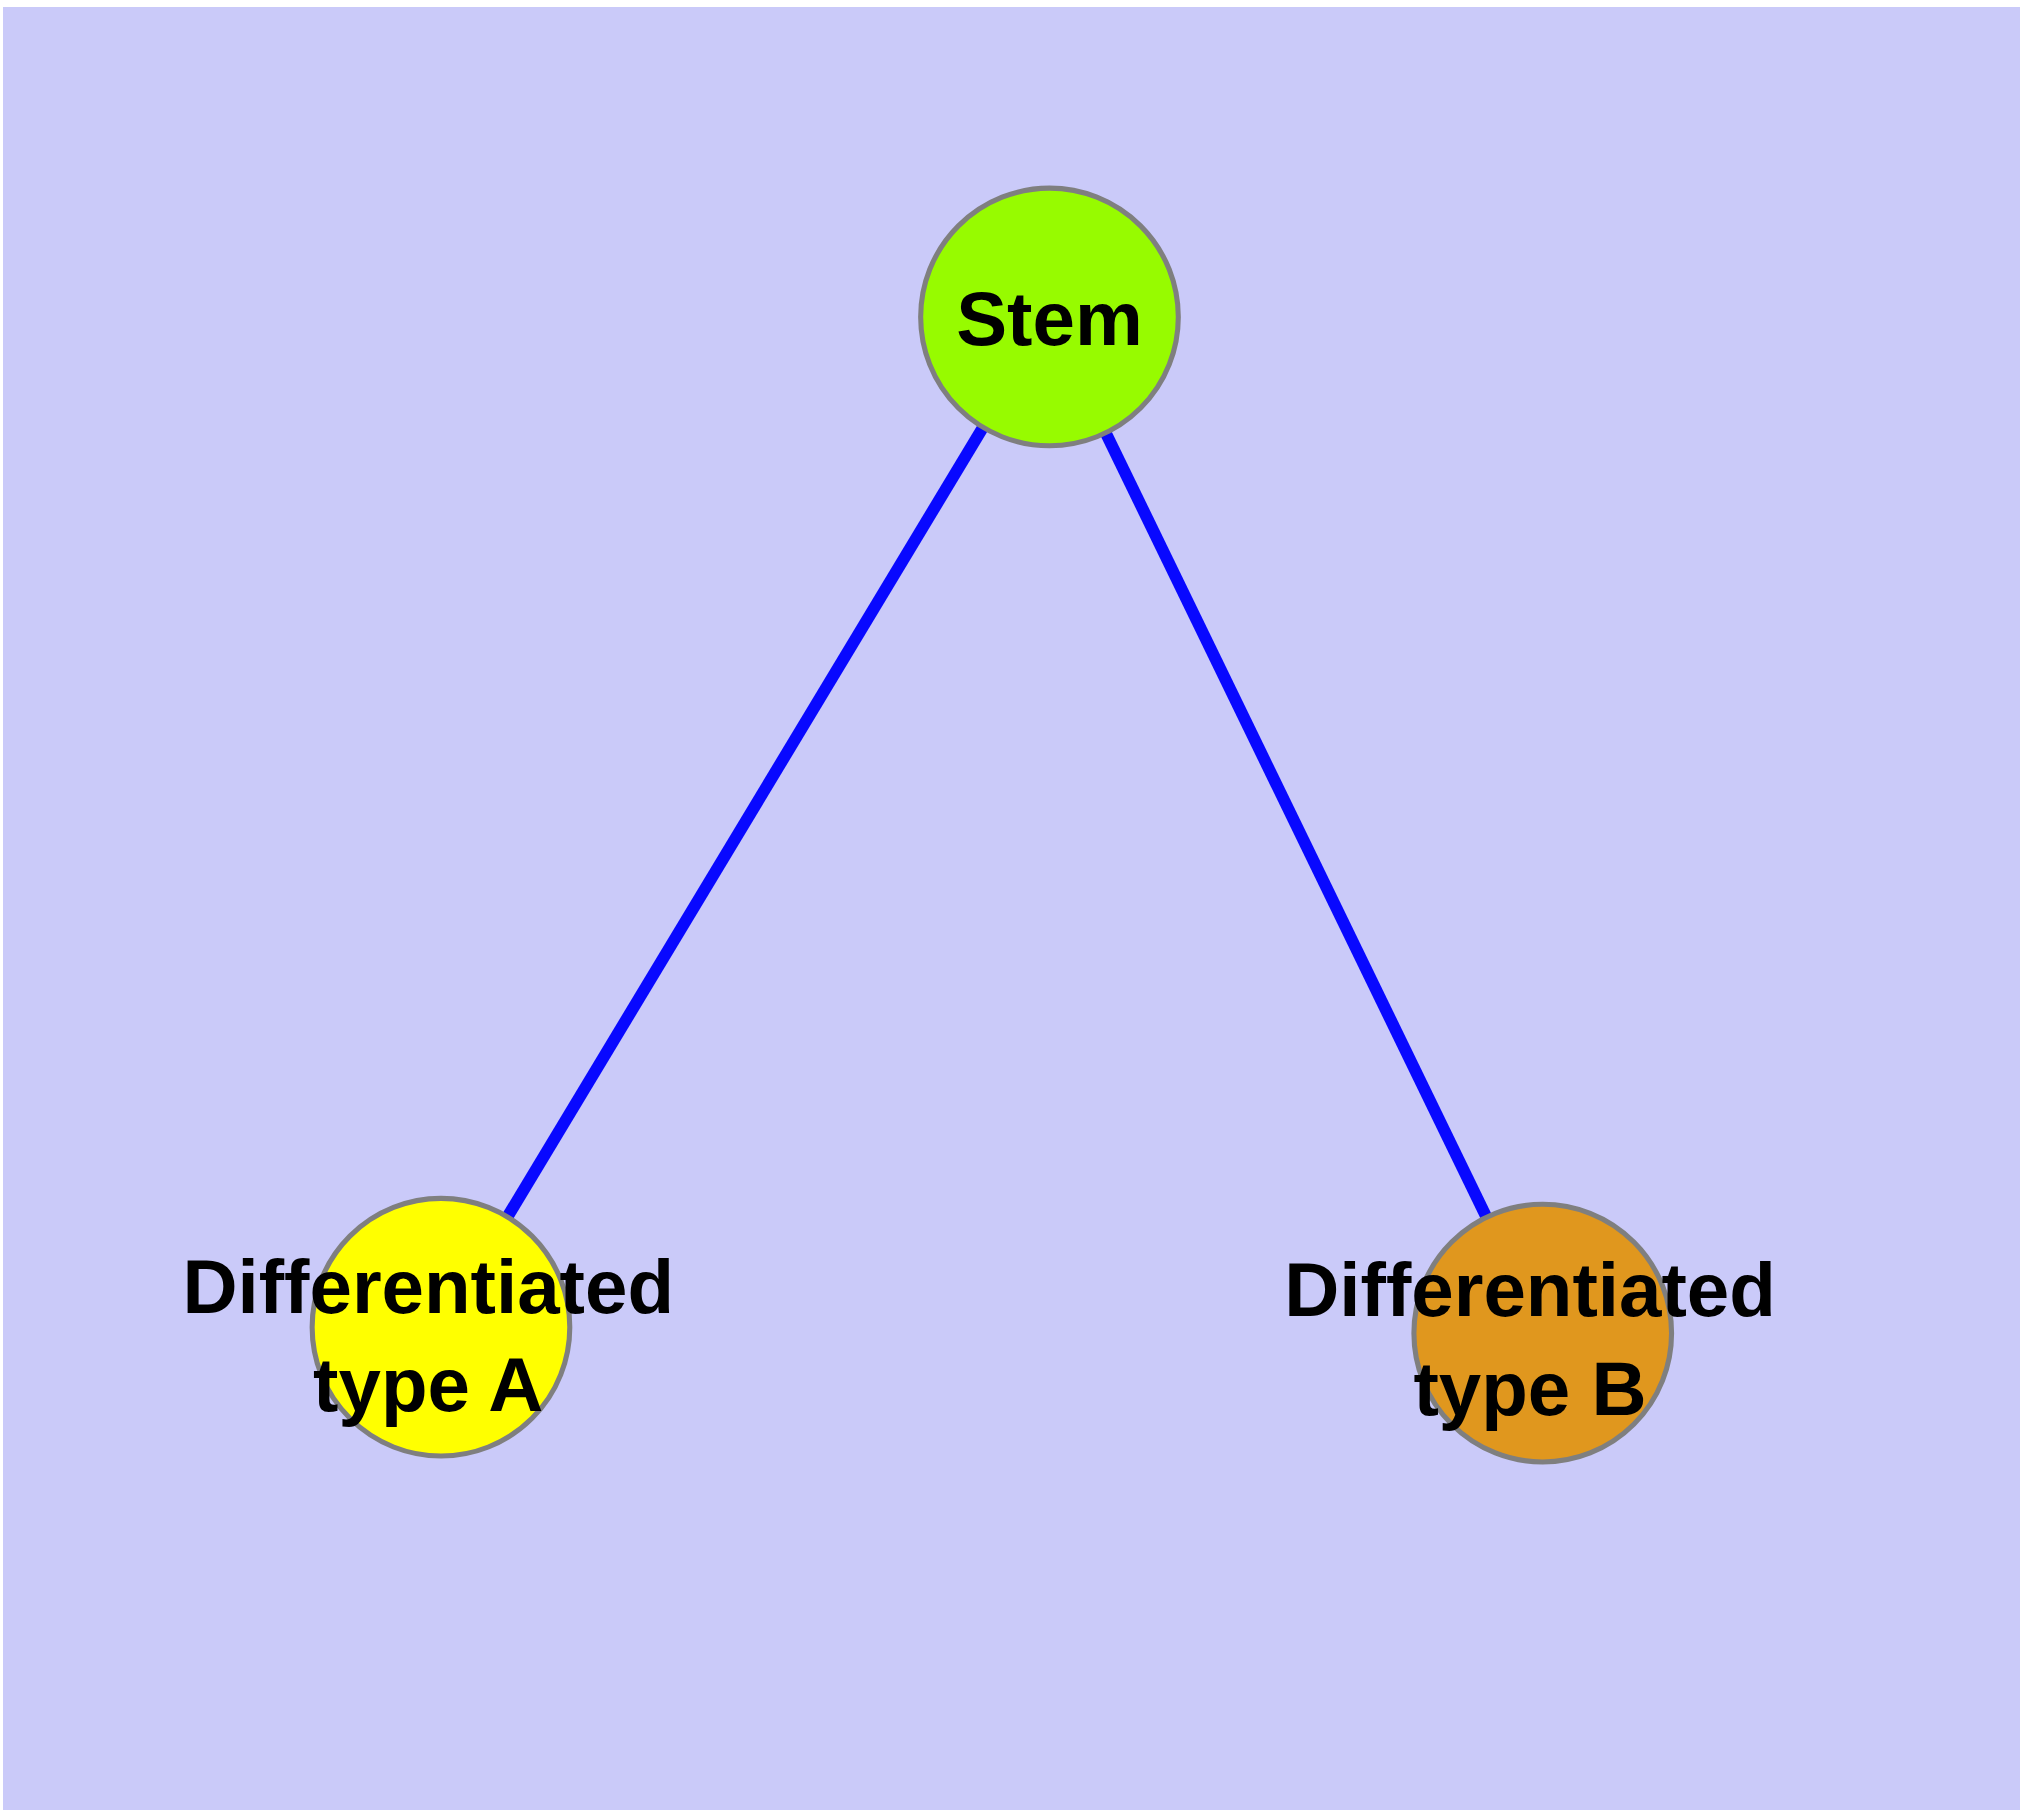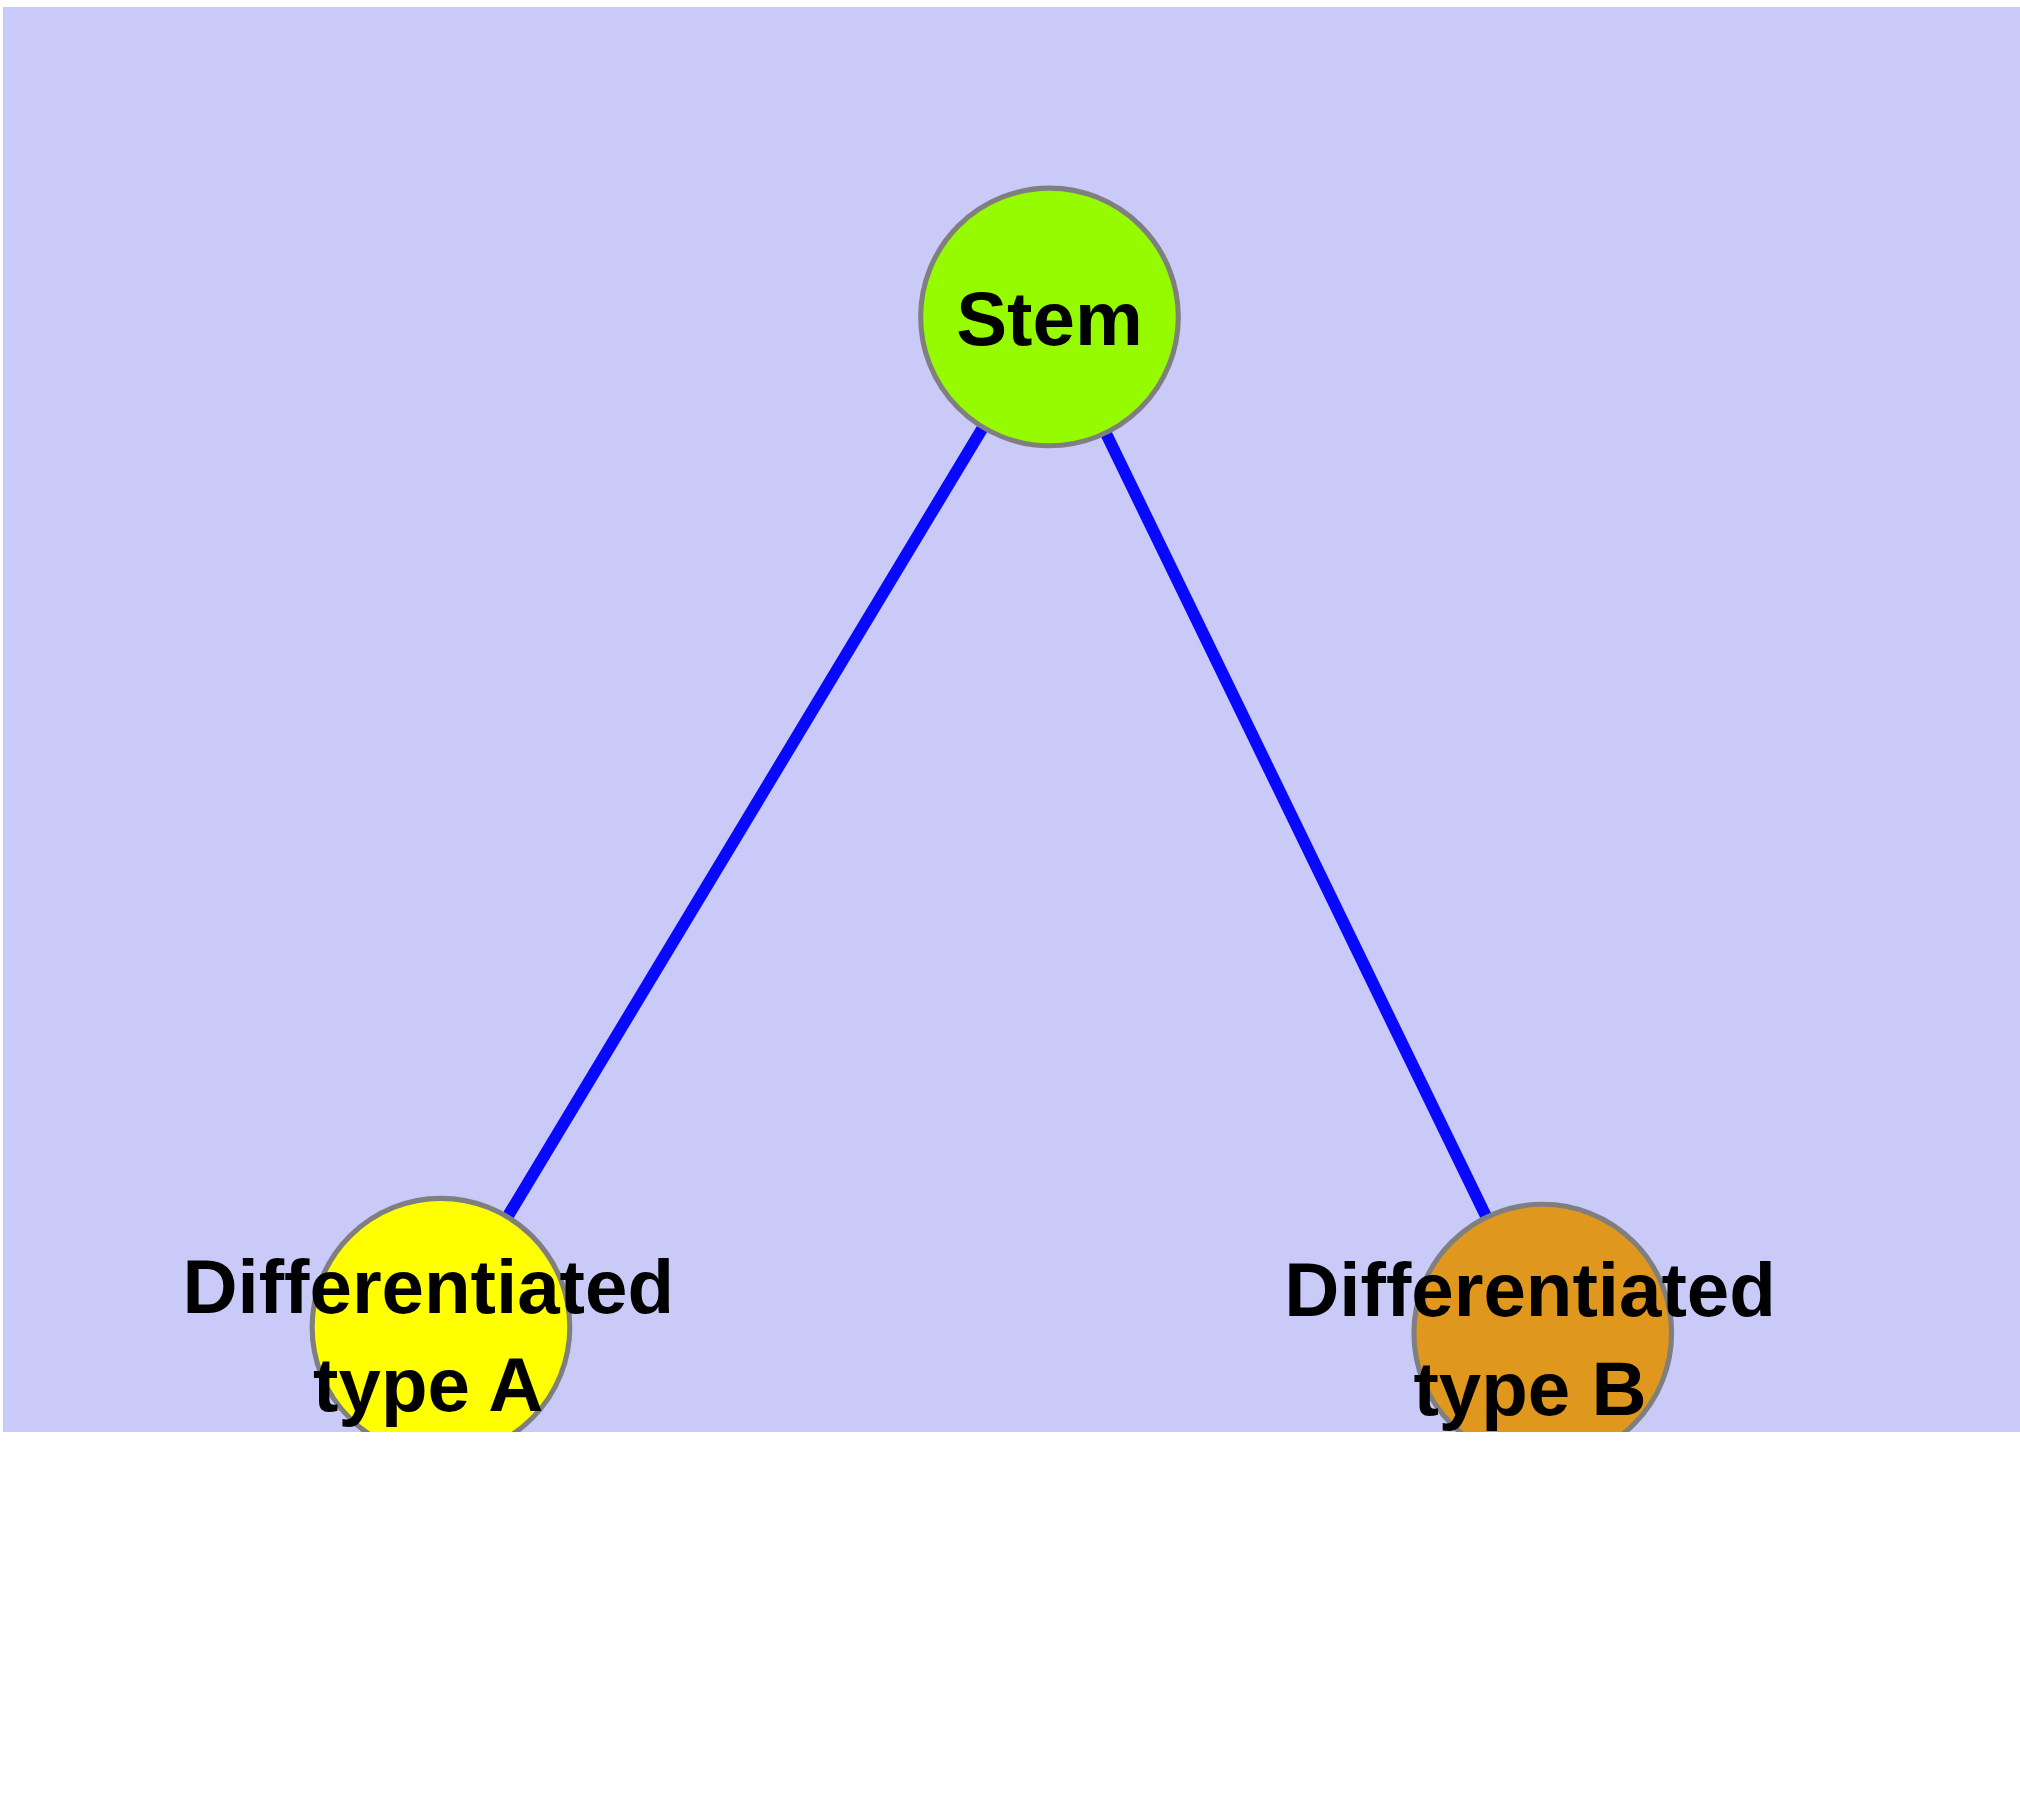--- a/index.html
+++ b/index.html
@@ -4,21 +4,21 @@
 <style>
   html, body {
     margin: 0;
     padding: 0;
     background: #ffffff;
     font-family: "Liberation Sans", sans-serif;
   }
   .page {
     position: relative;
     width: 2021px;
-    height: 1432px;
+    height: 1812px;
     background: #ffffff;
     overflow: hidden;
   }
   .graph-bg {
     position: absolute;
     left: 2.5px;
     top: 6.8px;
     width: 2018px;
     height: 1803px;
     background: #cacaf9;   

